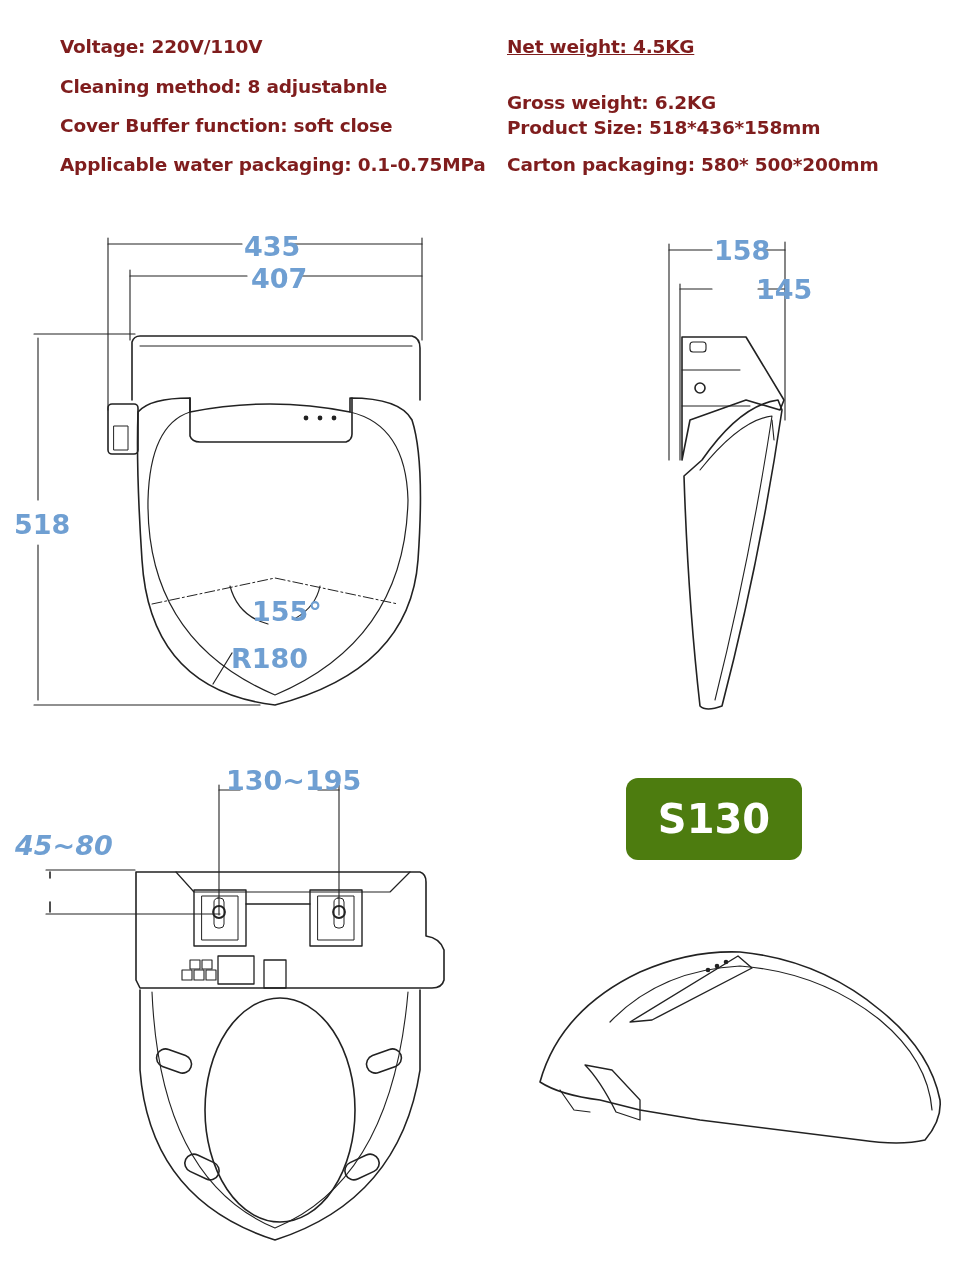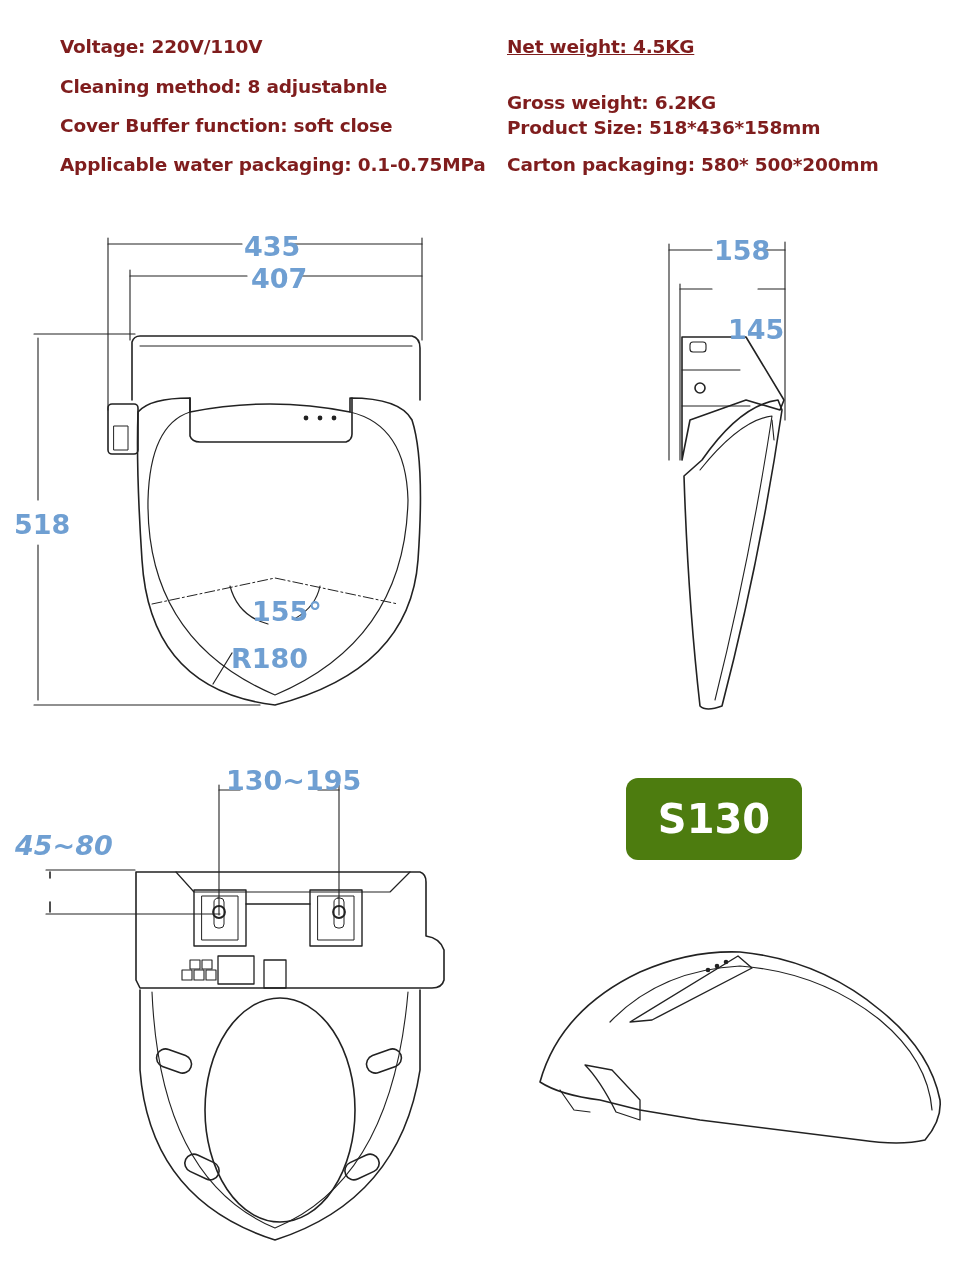--- a/index.html
+++ b/index.html
@@ -136,18 +136,18 @@
   </g>
 </svg>
 
 <div class="dim" style="left:244px;top:233px;">435</div>
 <div class="dim" style="left:251px;top:265px;">407</div>
 <div class="dim" style="left:14px;top:511px;">518</div>
 <div class="dim" style="left:252px;top:598px;">155°</div>
 <div class="dim" style="left:231px;top:645px;">R180</div>
 
 <div class="dim" style="left:714px;top:237px;">158</div>
-<div class="dim" style="left:728px;top:276px;margin-top:40px;">145</div>
+<div class="dim" style="left:756px;top:276px;">145</div>
 
 <div class="dim" style="left:226px;top:767px;">130~195</div>
 <div class="dim" style="left:15px;top:832px;font-style:italic;">45~80</div>
 
 <div class="badge">S130</div>
 
 </body></html>

